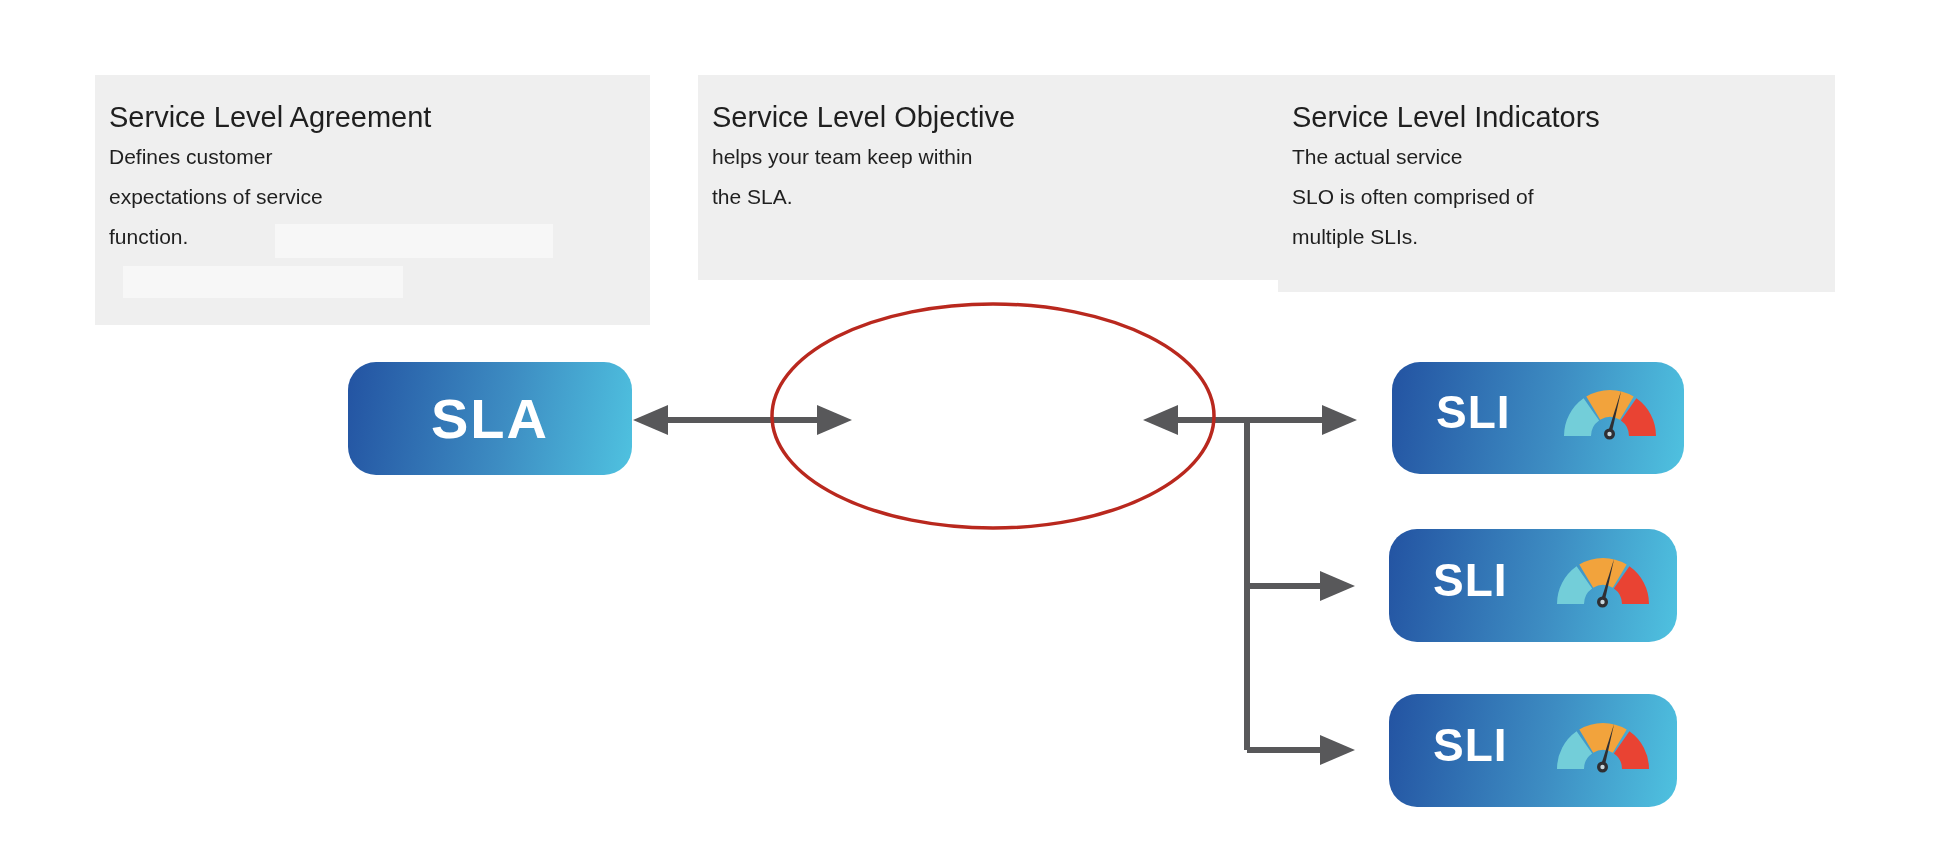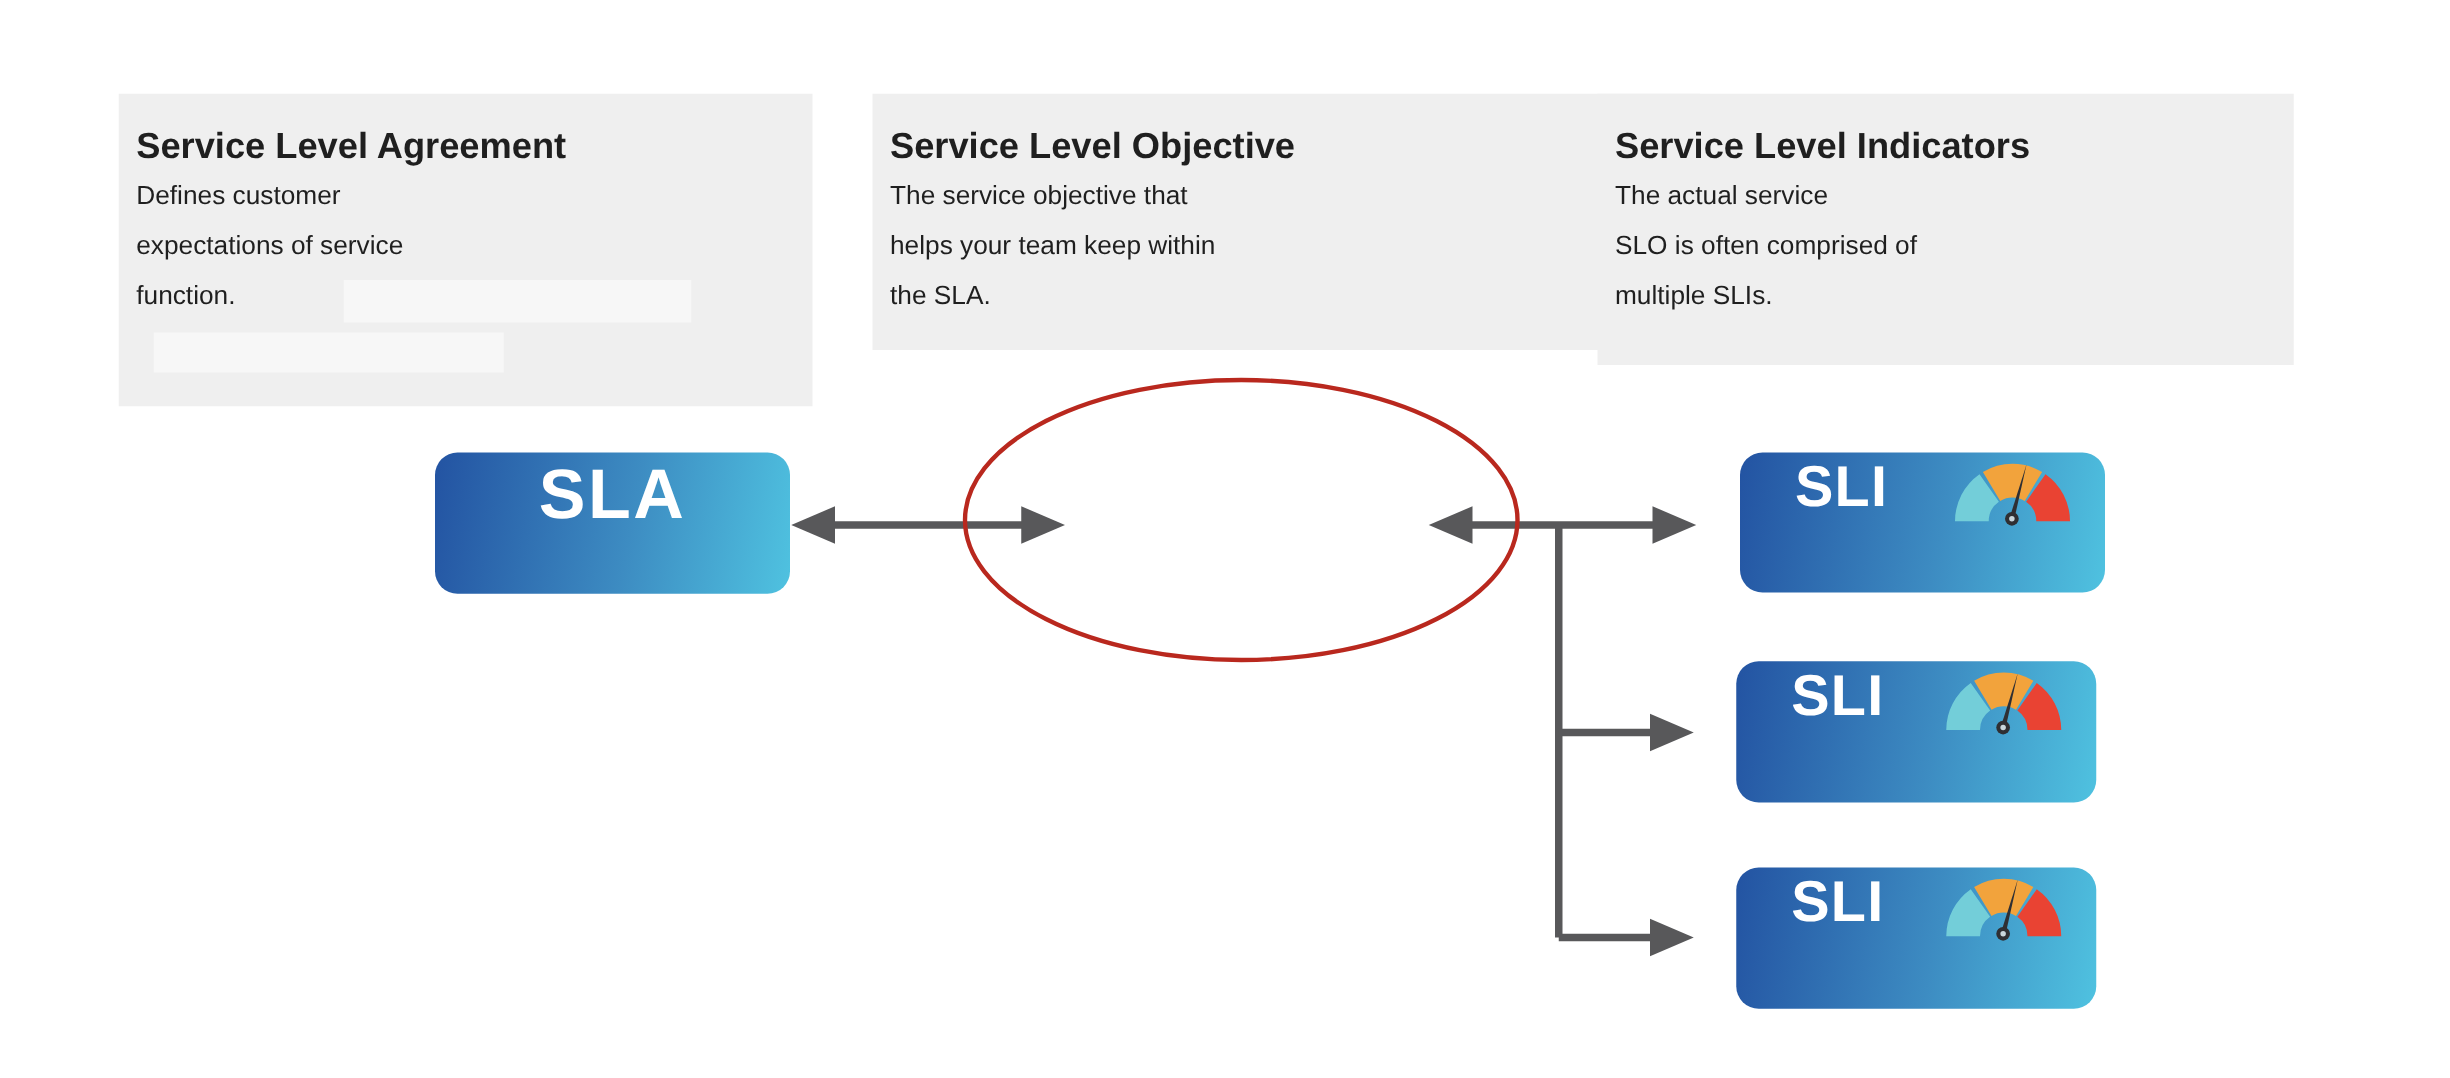--- a/index.html
+++ b/index.html
@@ -3,31 +3,31 @@
 <meta charset="utf-8">
 <style>
   html,body{margin:0;padding:0;background:#ffffff;}
   body{width:1960px;height:862px;position:relative;overflow:hidden;
        font-family:"Liberation Sans",sans-serif;}
   .canvas{position:absolute;inset:0;}
 
   
   .desc-box{position:absolute;background:#efefef;color:#1f1f1f;
             padding:22px 14px 0 14px;box-sizing:border-box;}
-  .desc-title{font-weight:bold;font-size:29px;line-height:40px;white-space:nowrap;}
+  .desc-title{font-weight:normal;font-size:29px;line-height:40px;white-space:nowrap;}
   .desc-line{font-size:21px;line-height:40px;white-space:nowrap;}
   #desc1{left:95px;top:75px;width:555px;height:250px;}
   #desc2{left:698px;top:75px;width:662px;height:205px;}
   #desc3{left:1278px;top:75px;width:557px;height:217px;}
   .redacted{position:absolute;background:#f7f7f7;}
   #redact1{left:180px;top:149px;width:278px;height:34px;}
   #redact2{left:28px;top:191px;width:280px;height:32px;}
 
   
-  .node{position:absolute;border-radius:18px;display:flex;
+  .node{position:absolute;border-radius:28px;display:flex;align-items:center;
         justify-content:center;
         background:linear-gradient(100deg,#2353a2 0%,#3d8cc2 55%,#4fc2e0 100%);}
   .node-label{color:#ffffff;font-weight:bold;letter-spacing:2px;}
   #node-sla{left:348px;top:362px;width:284px;height:113px;}
   #node-slo{left:855px;top:363px;width:283px;height:112px;}
   #node-sla .node-label,#node-slo .node-label{font-size:56px;}
   .sli-node{justify-content:flex-start;padding:0 22px 12px 44px;box-sizing:border-box;margin-left:32px;}
   .sli-node .node-label{font-size:46px;letter-spacing:1px;}
   #node-sli1{left:1360px;top:362px;width:292px;height:112px;}
   #node-sli2{left:1357px;top:529px;width:288px;height:113px;}
@@ -46,21 +46,20 @@
     <div class="desc-title">Service Level Agreement</div>
     <div class="desc-line">Defines customer</div>
     <div class="desc-line">expectations of service</div>
     <div class="desc-line">function.</div>
     <div class="redacted" id="redact1"></div>
     <div class="redacted" id="redact2"></div>
   </div>
 
   <div class="desc-box" id="desc2">
     <div class="desc-title">Service Level Objective</div>
-    <div class="desc-line">The service objective that</div>
     <div class="desc-line">helps your team keep within</div>
     <div class="desc-line">the SLA.</div>
   </div>
 
   <div class="desc-box" id="desc3">
     <div class="desc-title">Service Level Indicators</div>
     <div class="desc-line">The actual service</div>
     <div class="desc-line">SLO is often comprised of</div>
     <div class="desc-line">multiple SLIs.</div>
   </div>

